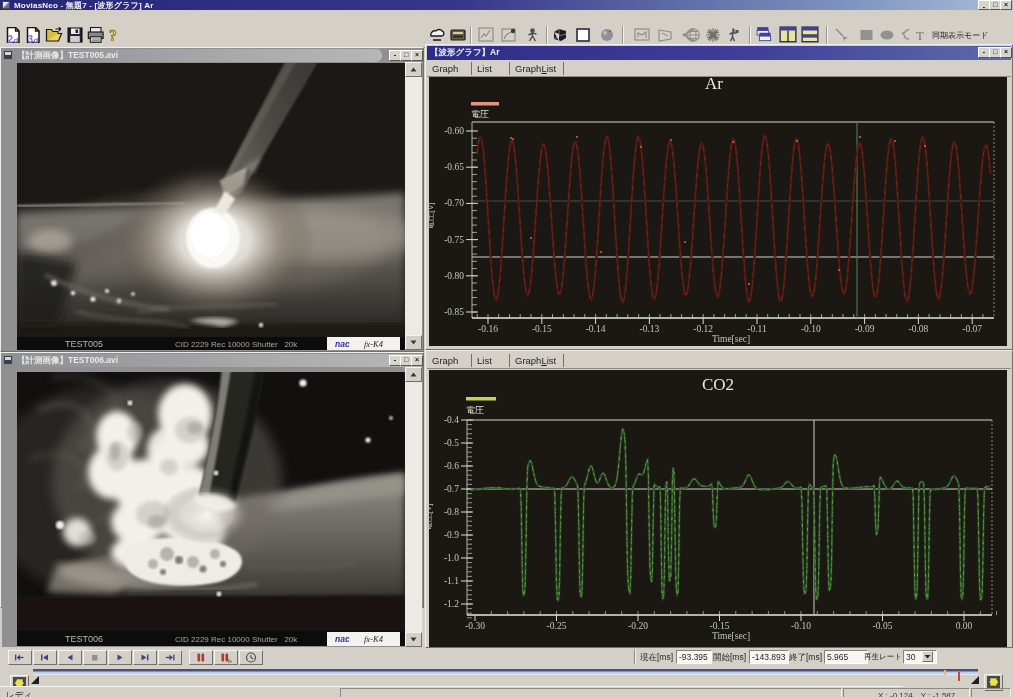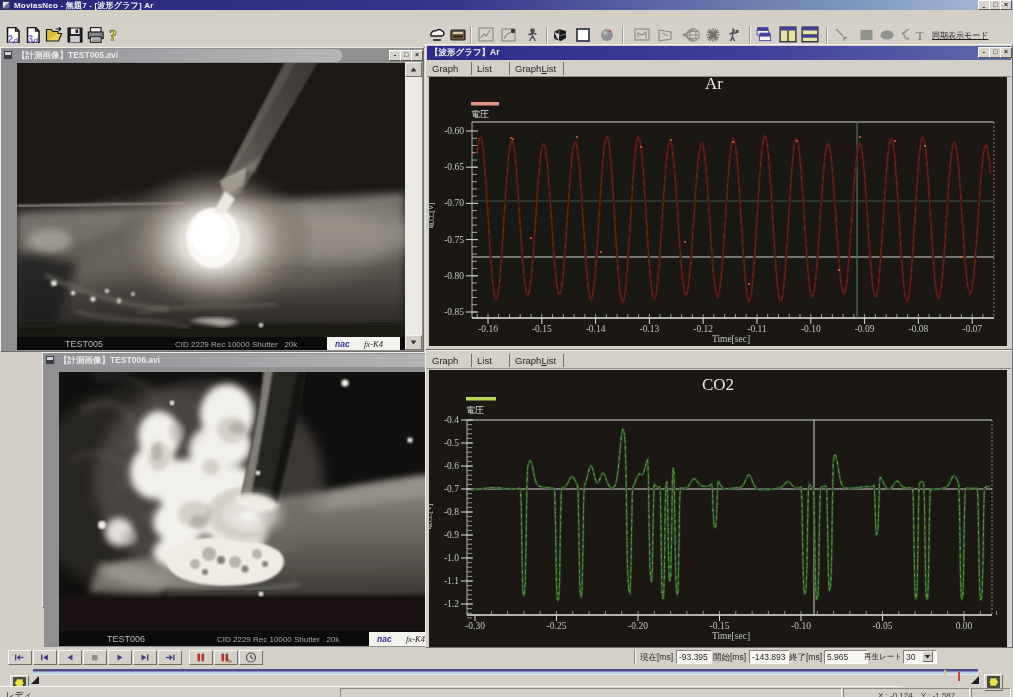--- a/index.html
+++ b/index.html
@@ -165,26 +165,26 @@
         </svg></div>
       <div class="abs" style="left:878px;top:4px;width:18px;height:16px;"><svg width="18" height="16" viewBox="0 0 16 16">
           <ellipse cx="8" cy="8" rx="6.5" ry="4.5" fill="#90908a"></ellipse>
         </svg></div>
       <div class="abs" style="left:898px;top:4px;width:15px;height:16px;"><svg width="15" height="16" viewBox="0 0 16 16">
           <path d="M12 2c-5 0-3 5-8 4 5 1 1 7 8 6" fill="none" stroke="#8e8b84" stroke-width="1.5"></path>
         </svg></div>
       <div class="abs" style="left:913px;top:4px;width:16px;height:16px;"><svg width="16" height="16" viewBox="0 0 16 16">
           <text x="3" y="13" font-size="13" font-family="Liberation Serif" fill="#77746e">T</text>
         </svg></div>
-      <div class="abs lbl" style="left:932px;top:7px;font-size:8px;text-decoration:underline;">同期表示モード</div>
+      <div class="abs lbl" style="left:932px;top:7px;font-size:8px;">同期表示モード</div>
 </div>
 
 <div class="abs" style="left:0;top:47px;width:424px;height:305px;background:#8e8e8e;
   border:1px solid #f0eee8;border-right-color:#6f6c66;border-bottom-color:#6f6c66;box-sizing:border-box;">
-  <div class="abs" style="left:1px;top:1px;width:340px;height:13px;
+  <div class="abs" style="left:1px;top:1px;width:380px;height:13px;
     background:linear-gradient(90deg,#8c8c94 0%,#a7a7ab 60%,#b5b5b7 100%);border-radius:6px;">
     <div class="abs" style="left:1px;top:1px;width:10px;height:10px;background:#3a3a42;border:1px solid #888;box-sizing:border-box;">
       <div class="abs" style="left:1px;top:1px;width:6px;height:3px;background:#cfd4e2;"></div>
     </div>
     <div class="abs" style="left:15px;top:1px;font:bold 8.5px 'Liberation Sans';color:#e9e9e5;">【計測画像】TEST005.avi</div>
     <div class="wbtn" style="left:387px;top:1px;">-</div>
     <div class="wbtn" style="left:398px;top:1px;">□</div>
     <div class="wbtn" style="left:409px;top:1px;">×</div>
   </div>
 
@@ -280,21 +280,21 @@
         </svg>
       </div>
   <div class="btn" style="left:404px;top:287px;width:17px;height:15px;box-sizing:border-box;">
     <svg width="15" height="13">
           <polygon points="7.5,8.5 10.5,4.5 4.5,4.5" fill="#333"></polygon>
         </svg>
       </div>
 </div>
 
 <div class="abs" style="left:0;top:352px;width:424px;height:256px;background:#8e8e8e;
-  border:1px solid #f0eee8;border-right-color:#6f6c66;border-bottom-color:#6f6c66;box-sizing:border-box;margin-left:42px;">
+  border:1px solid #f0eee8;border-right-color:#6f6c66;border-bottom-color:#6f6c66;box-sizing:border-box;">
   <div class="abs" style="left:1px;top:1px;width:420px;height:13px;
     background:linear-gradient(90deg,#8c8c94 0%,#a7a7ab 60%,#b5b5b7 100%);">
     <div class="abs" style="left:1px;top:1px;width:10px;height:10px;background:#3a3a42;border:1px solid #888;box-sizing:border-box;">
       <div class="abs" style="left:1px;top:1px;width:6px;height:3px;background:#cfd4e2;"></div>
     </div>
     <div class="abs" style="left:15px;top:1px;font:bold 8.5px 'Liberation Sans';color:#e9e9e5;">【計測画像】TEST006.avi</div>
     <div class="wbtn" style="left:387px;top:1px;">-</div>
     <div class="wbtn" style="left:398px;top:1px;">□</div>
     <div class="wbtn" style="left:409px;top:1px;">×</div>
   </div>

